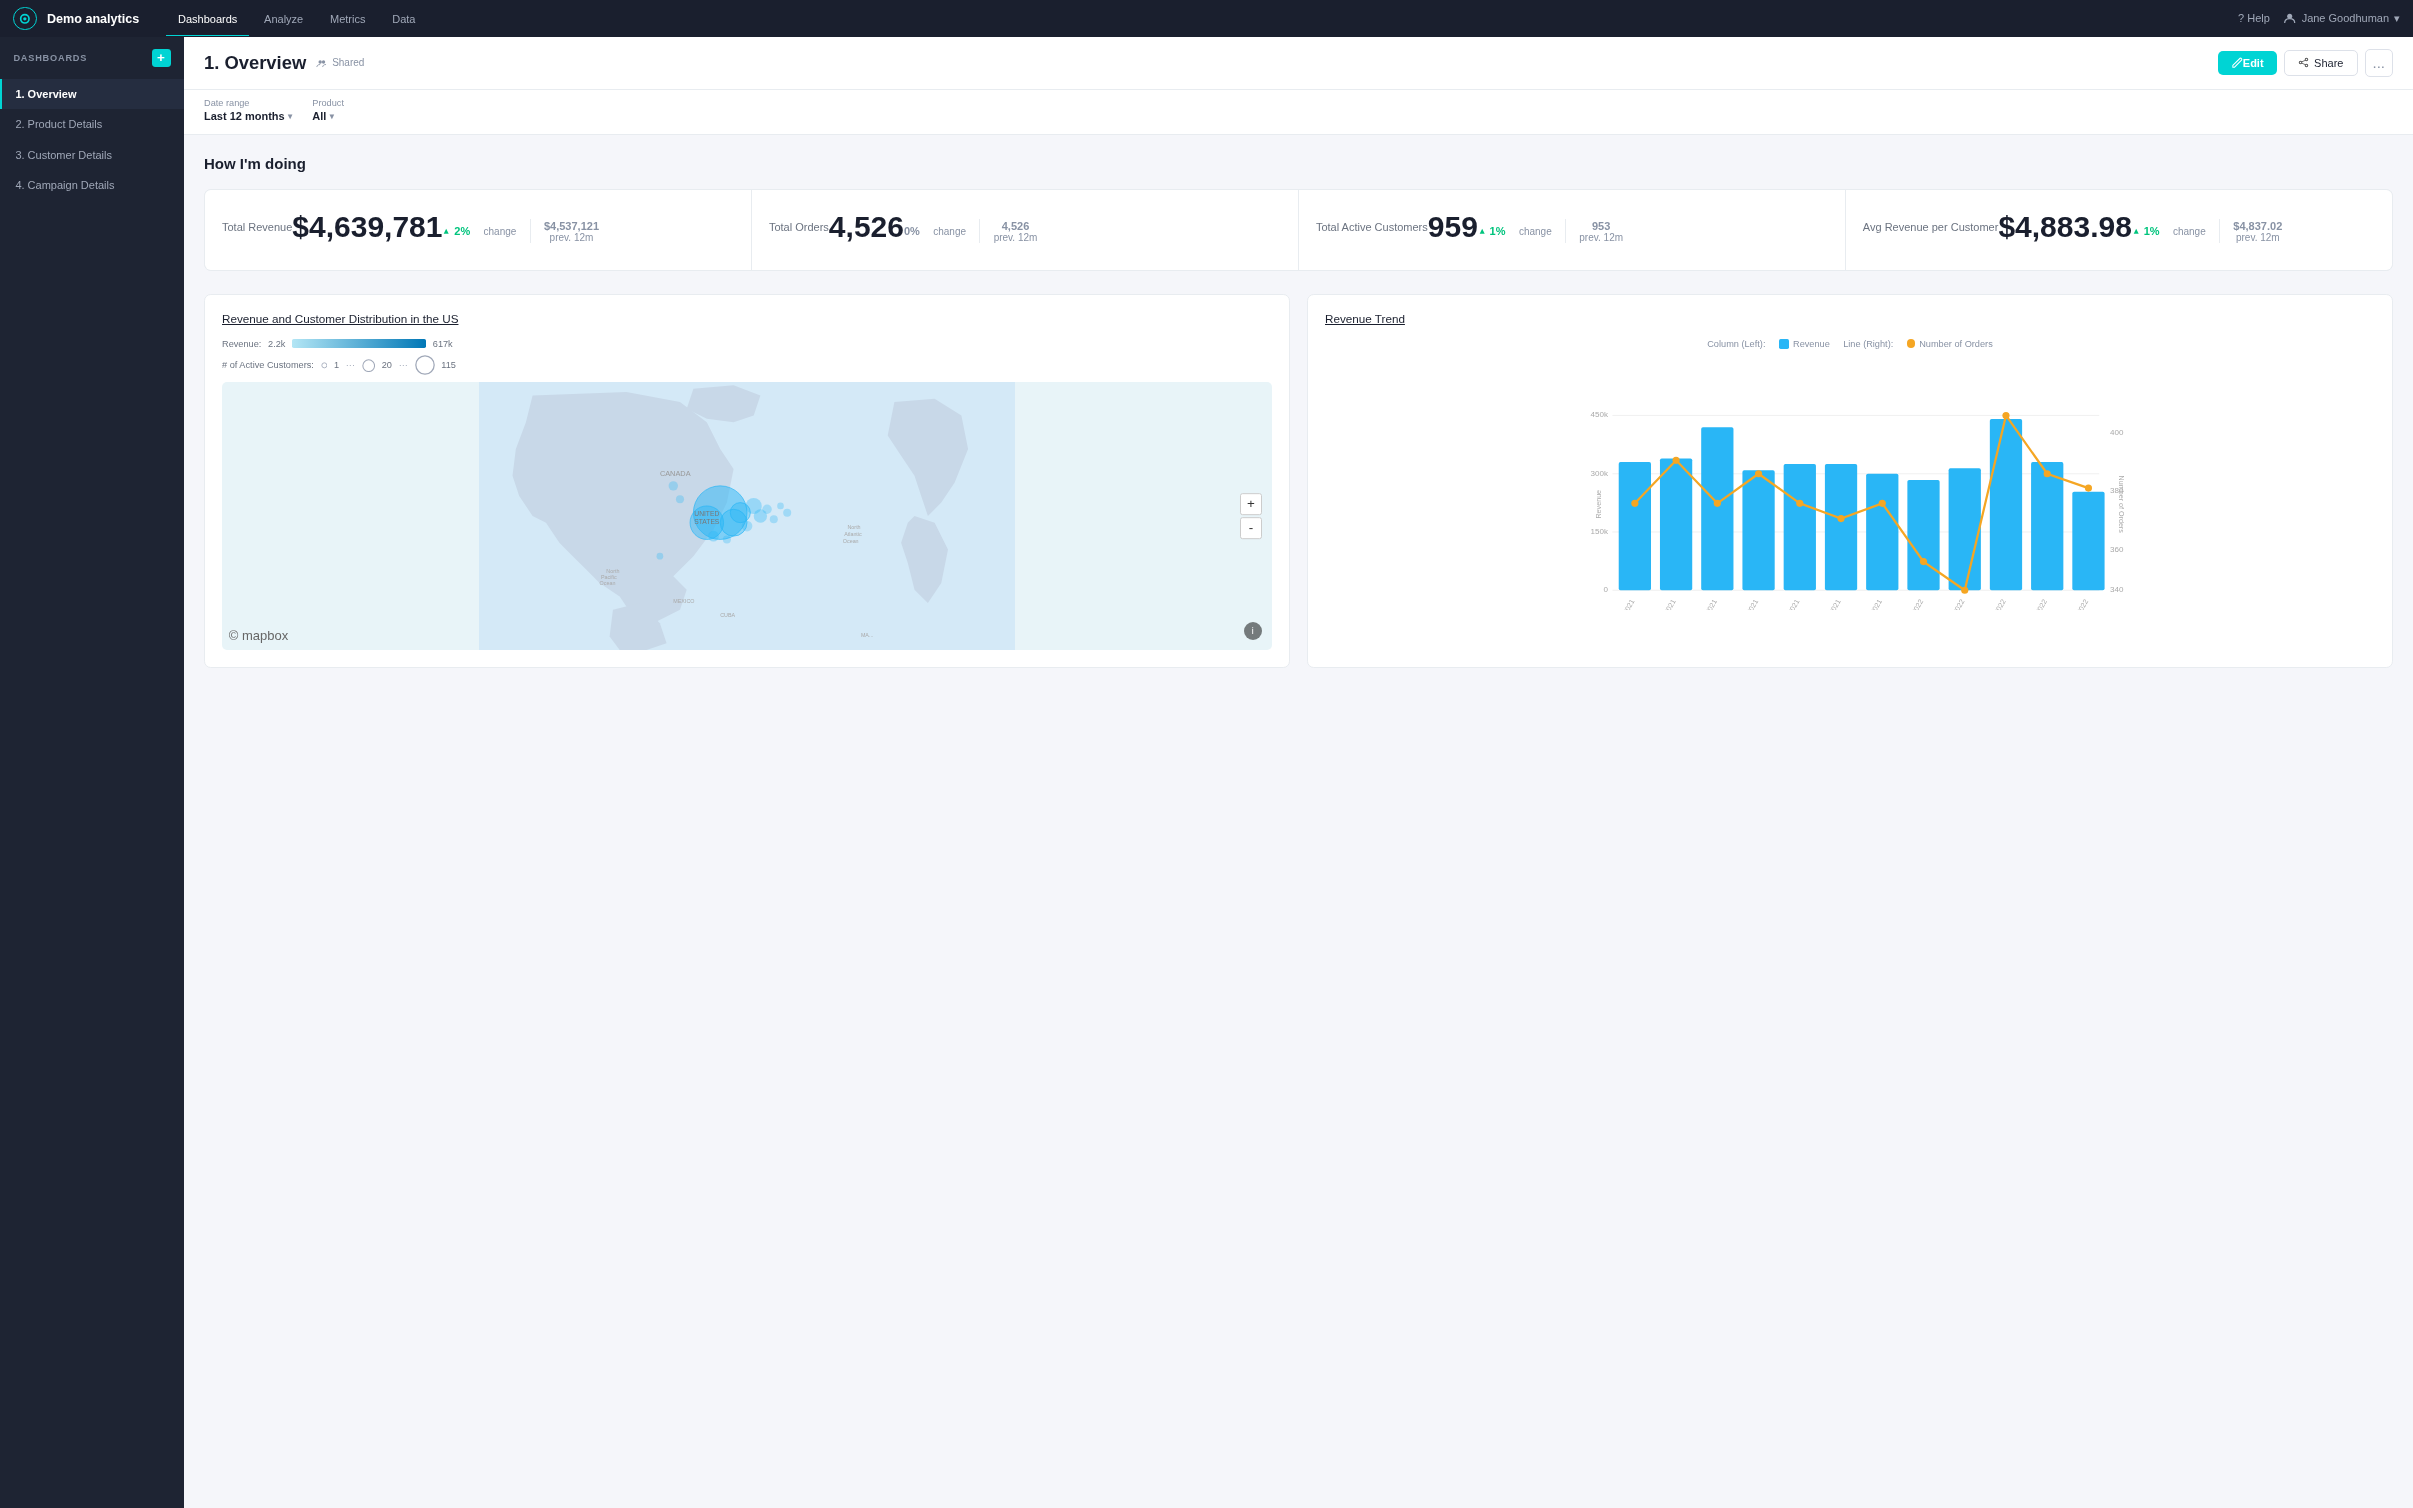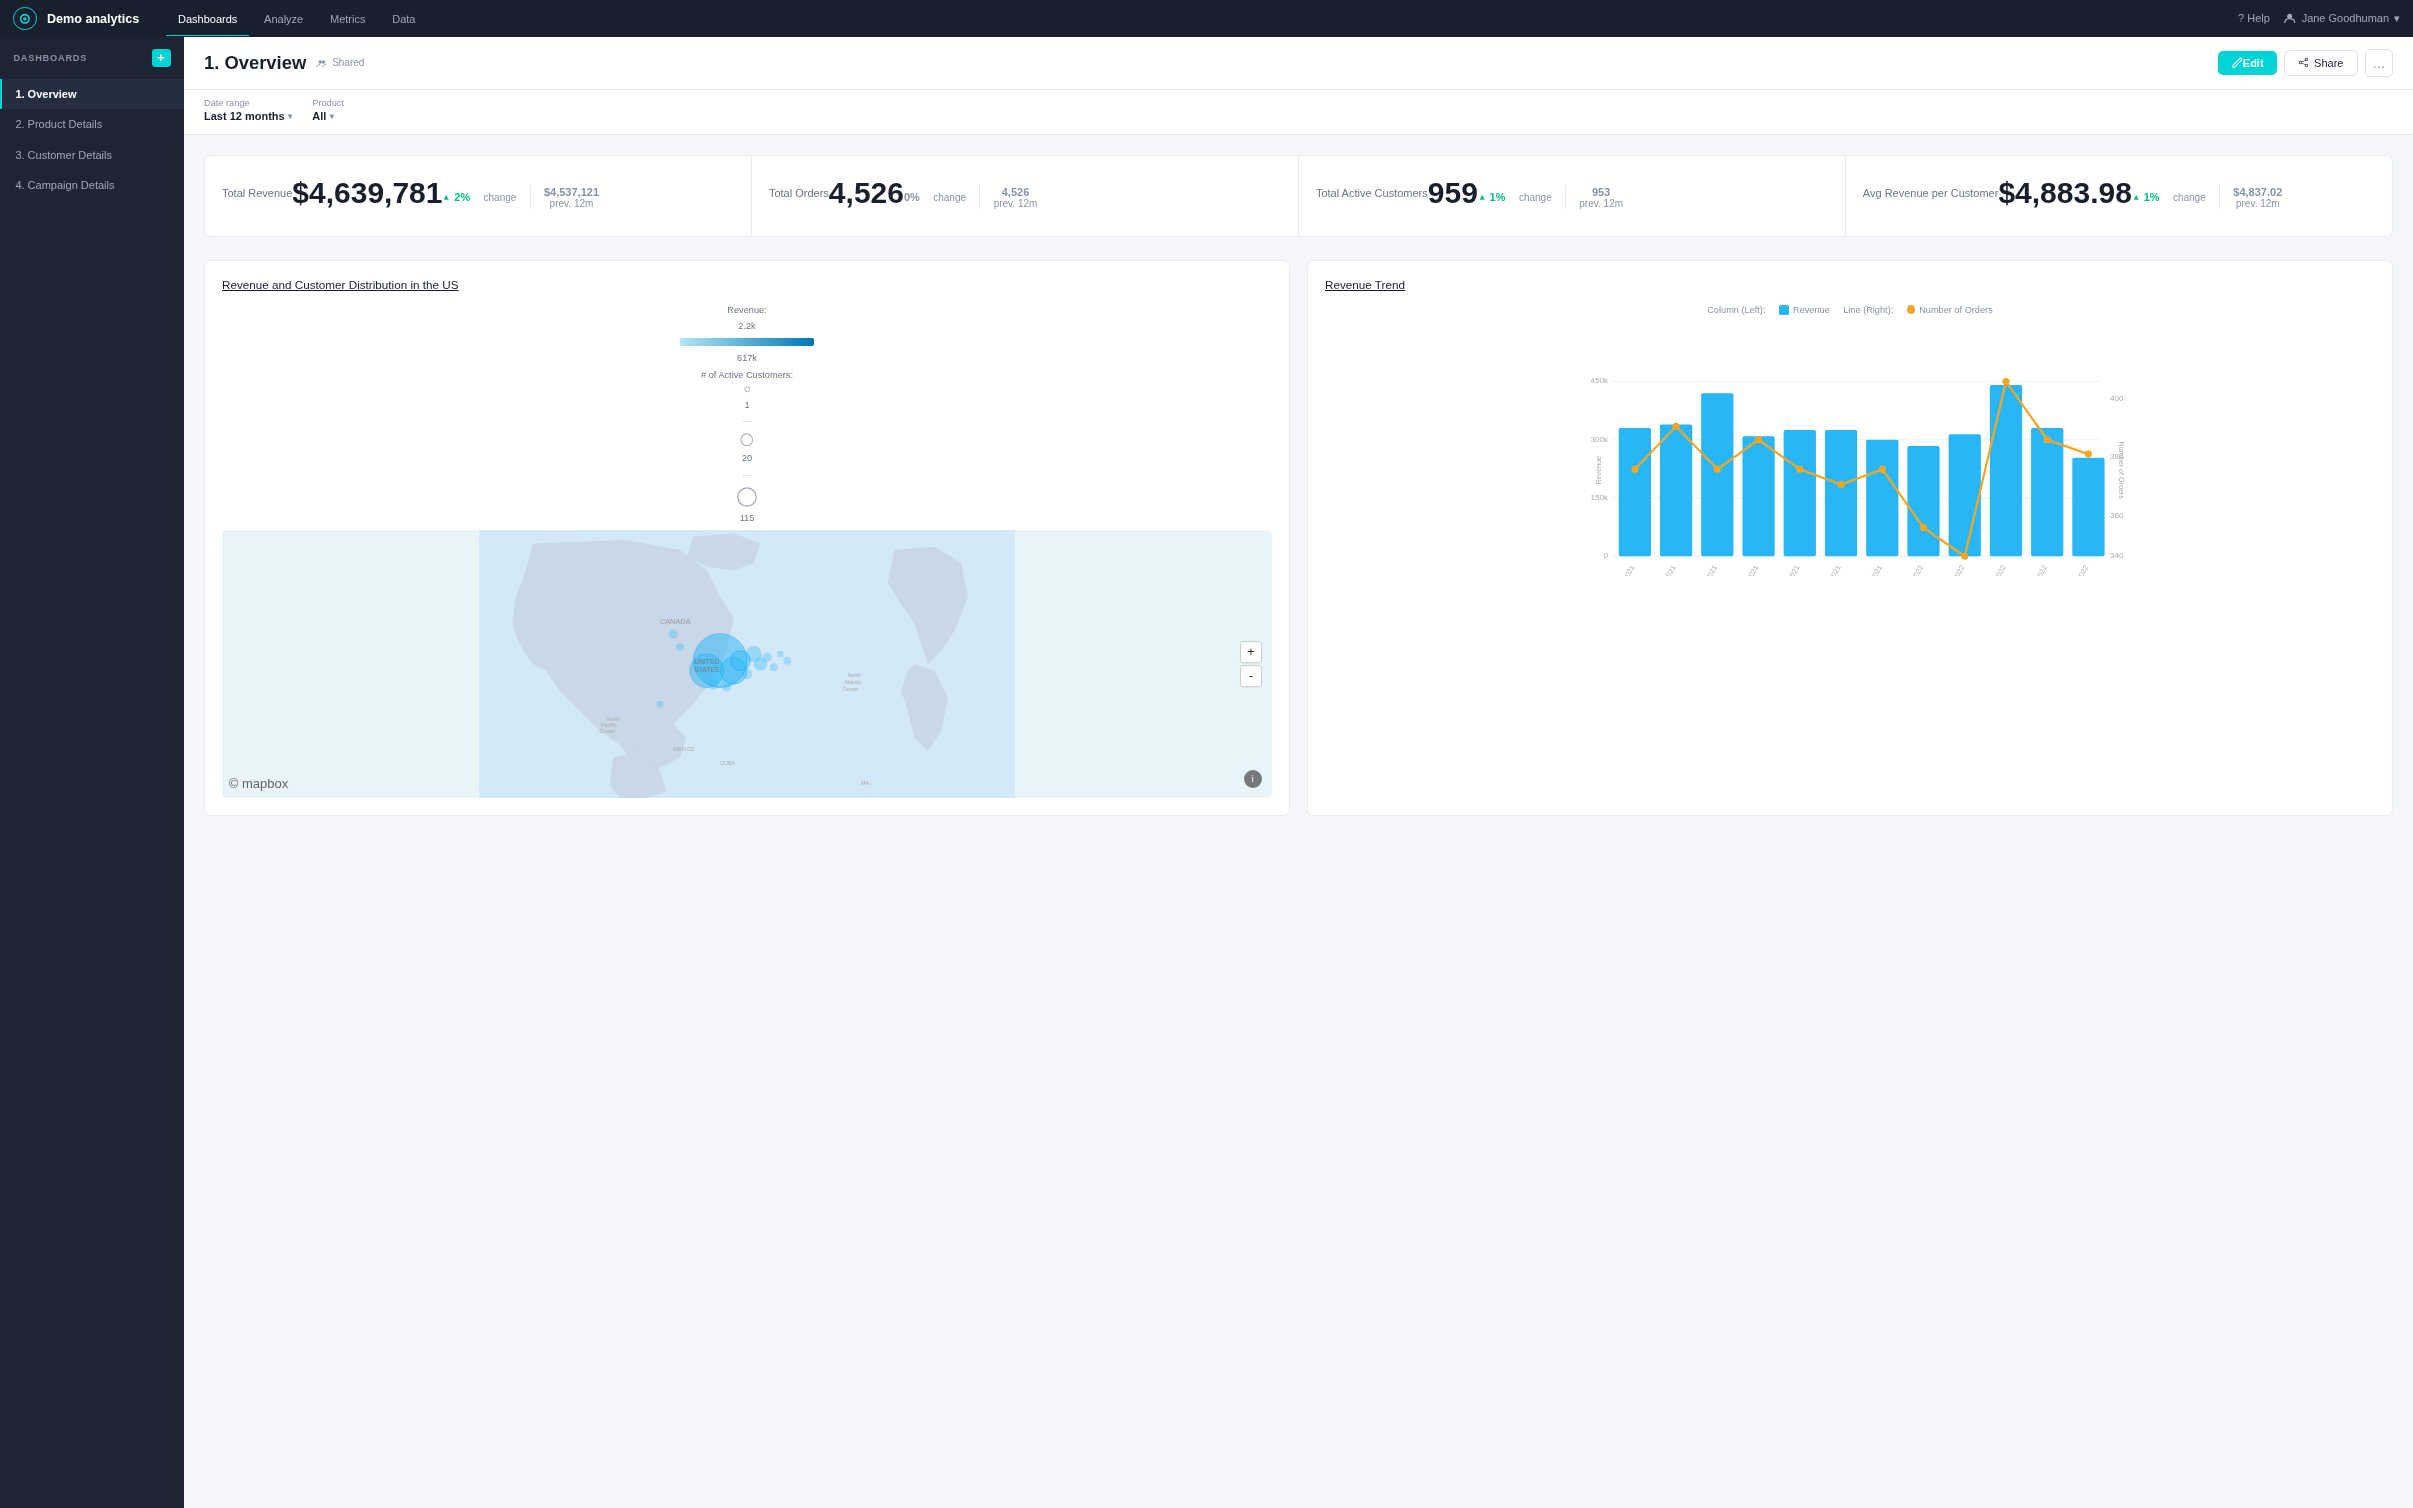--- a/index.html
+++ b/index.html
@@ -213,21 +213,21 @@
     .map-container {
       position: relative;
       height: 268px;
       background: #e8f4f8;
       border-radius: 5px;
       overflow: hidden;
     }
     .map-legend {
       display: flex; align-items: center; gap: 6.7px;
       font-size: 9.2px; color: #6b7380;
-      margin-bottom: 6.7px; flex-wrap: wrap; flex-direction: column;
+      margin-bottom: 6.7px; flex-wrap: wrap;
     }
     .map-legend-gradient {
       width: 134px; height: 8.4px;
       background: linear-gradient(to right, #b3e6f5, #0077b6);
       border-radius: 1.7px;
     }
     .map-zoom {
       position: absolute; right: 10px; top: 50%;
       transform: translateY(-50%);
       display: flex; flex-direction: column; gap: 1.7px;
@@ -349,20 +349,21 @@
       <div class="filter-group">
         <span class="filter-label">Product</span>
         <div class="filter-value">
           <span>All</span>
           <span class="chevron">▾</span>
         </div>
       </div>
     </div>
 
     <div class="content-body">
+      <h2 class="section-title">How I'm doing</h2>
 
       <div class="kpi-row">
 
         <div class="kpi-card">
           <div class="kpi-card-title">Total Revenue</div>
           <div class="kpi-value">$4,639,781</div>
           <div class="kpi-sub">
             <div class="kpi-change positive">
               <svg width="8.4" height="8.4" viewBox="0 0 10 10">
                   <path d="M2 8L5 2l3 6" fill="#00c47d"></path>

